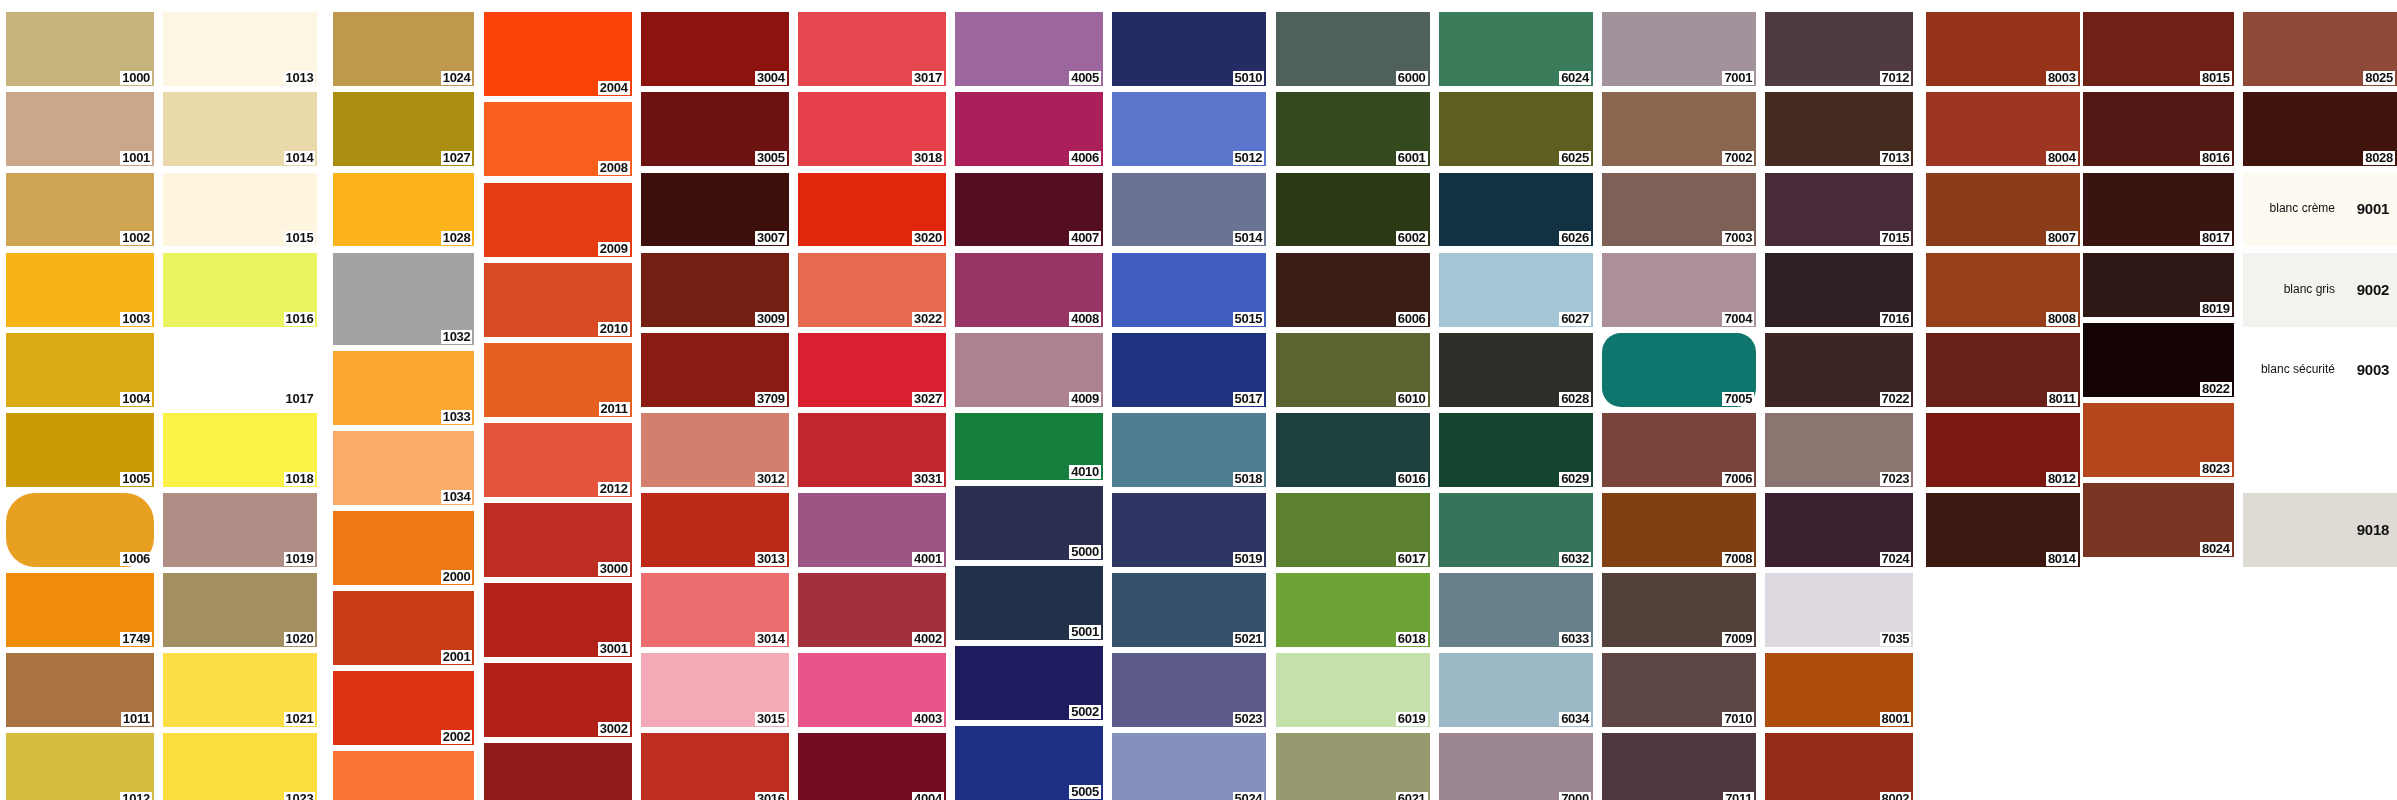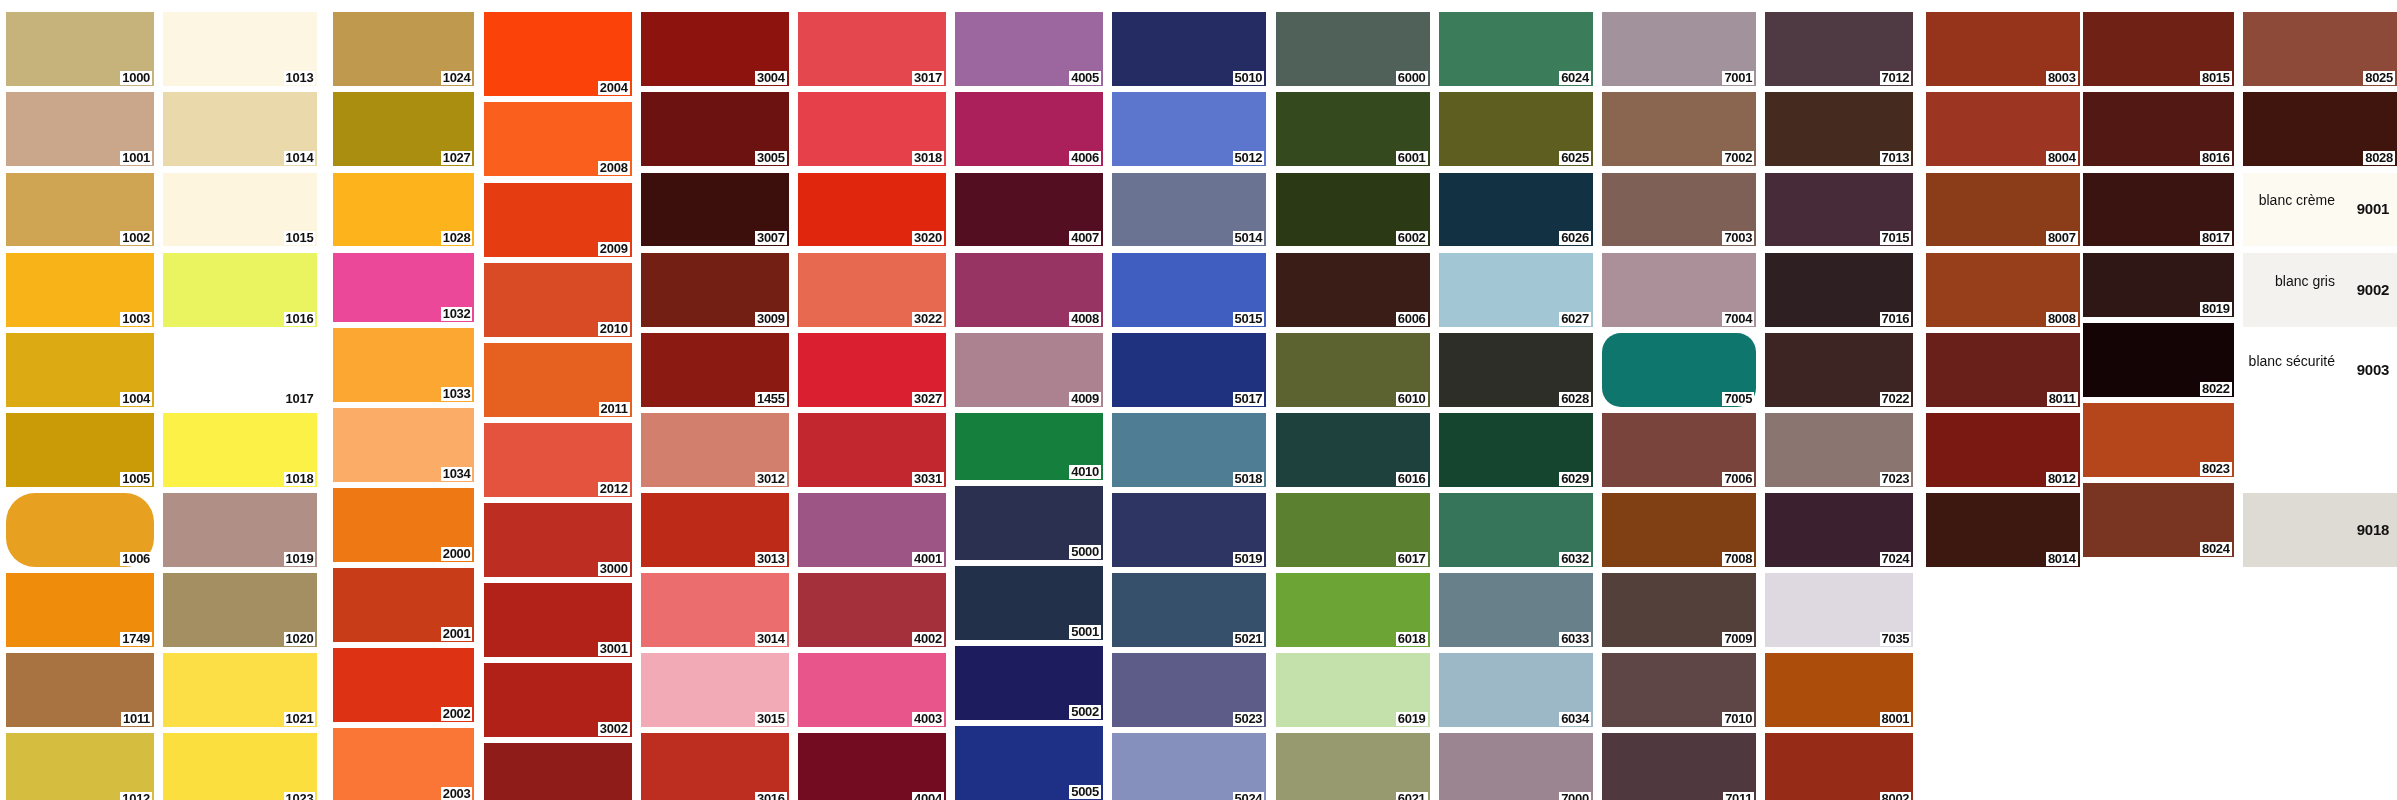--- a/index.html
+++ b/index.html
@@ -43,22 +43,22 @@
   .swatch.plain .code {
     background: transparent;
     font-weight: 700;
     font-size: 15px;
     right: 6px;
     bottom: 30px;
   }
   .swatch .frname {
     position: absolute;
     right: 62px;
-    bottom: 40px;
-    font-size: 14px;
+    bottom: 32px;
+    font-size: 12px;
     line-height: 12px;
     color: #111111;
     font-family: "Liberation Sans", sans-serif;
     white-space: nowrap;
   }
   .swatch.white-row {
     background: transparent;
   }
 </style>
 </head>
@@ -132,21 +132,21 @@
     <div class="column" style="left: 332.746px; top: 12.3239px; width: 141.725px; gap: 6.16195px;">
       <div class="swatch" style="height: 73.9434px; background: rgb(191, 154, 78);">
         <span class="code">1024</span>
       </div>
       <div class="swatch" style="height: 73.9434px; background: rgb(169, 142, 16);">
         <span class="code">1027</span>
       </div>
       <div class="swatch" style="height: 73.9434px; background: rgb(253, 179, 27);">
         <span class="code">1028</span>
       </div>
-      <div class="swatch" style="height: 69px; background: #ec4899; text-decoration: underline;">
+      <div class="swatch" style="height: 92px; background: #a3a3a3; text-decoration: underline;">
         <span class="code">1032</span>
       </div>
       <div class="swatch" style="height: 73.9434px; background: rgb(251, 167, 49);">
         <span class="code">1033</span>
       </div>
       <div class="swatch" style="height: 73.9434px; background: rgb(251, 172, 102);">
         <span class="code">1034</span>
       </div>
       <div class="swatch" style="height: 73.9434px; background: rgb(237, 120, 20);">
         <span class="code">2000</span>
@@ -200,21 +200,21 @@
       <div class="swatch" style="height: 73.9434px; background: rgb(108, 18, 17);">
         <span class="code">3005</span>
       </div>
       <div class="swatch" style="height: 73.9434px; background: rgb(60, 15, 12);">
         <span class="code">3007</span>
       </div>
       <div class="swatch" style="height: 73.9434px; background: rgb(115, 31, 19);">
         <span class="code">3009</span>
       </div>
       <div class="swatch" style="height: 73.9434px; background: rgb(138, 26, 18);">
-        <span class="code">1455</span>
+        <span class="code">3709</span>
       </div>
       <div class="swatch" style="height: 73.9434px; background: rgb(210, 127, 110);">
         <span class="code">3012</span>
       </div>
       <div class="swatch" style="height: 73.9434px; background: rgb(189, 42, 23);">
         <span class="code">3013</span>
       </div>
       <div class="swatch" style="height: 73.9434px; background: rgb(236, 109, 109);">
         <span class="code">3014</span>
       </div>

